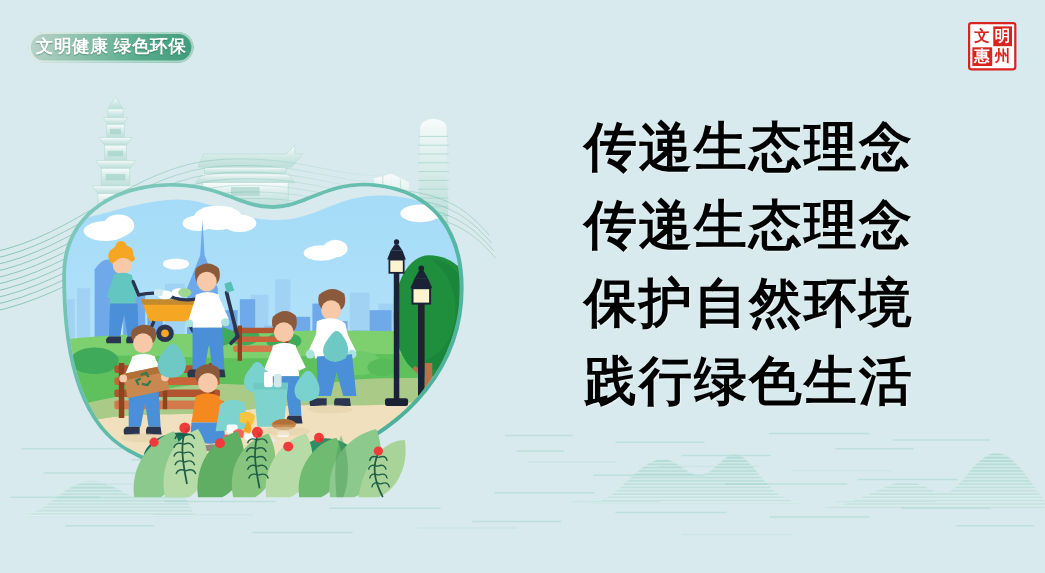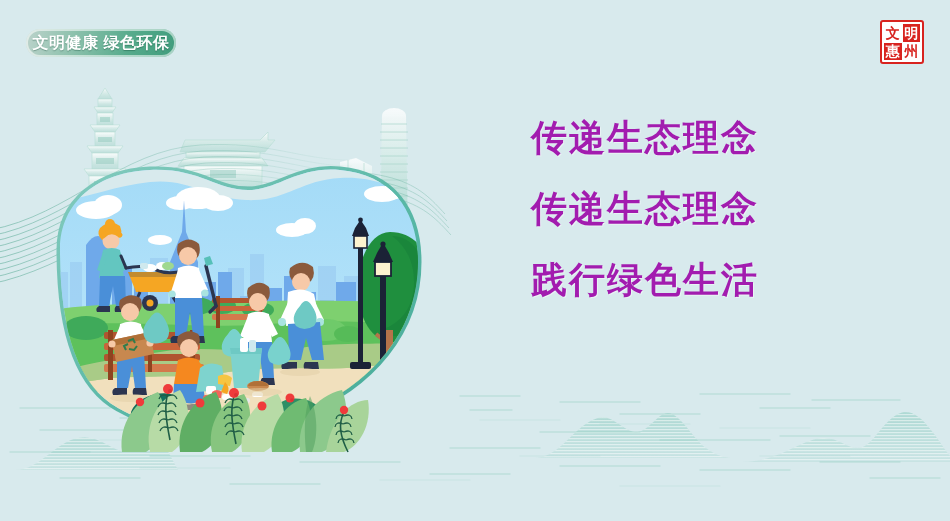--- a/index.html
+++ b/index.html
@@ -45,26 +45,26 @@
     font-size:14px;font-weight:bold;line-height:1;font-family:"DejaVu Sans",sans-serif;
   }
   #seal .cell.red{background:#d8231f;color:#ffffff;}
   #seal .cell.white{background:#ffffff;color:#d8231f;}
 
   
   #headline{
     position:absolute;left:531px;top:103px;width:330px;
   }
   #headline .line{
-    color:#a21caf;
-    font-size:36px;line-height:71px;
+    color:#000000;
+    font-size:48px;line-height:71px;
     font-weight:bold;
     letter-spacing:2px;
     white-space:nowrap;
-    font-family:Liberation Serif, serif;
+    font-family:Liberation Mono, monospace;
     text-shadow:1px 1px 0 rgba(255,255,255,.45);
   }
 </style>
 </head>
 <body>
 
 <div id="poster">
 
   <div class="layer">
     <svg viewBox="0 0 950 521" xmlns="http://www.w3.org/2000/svg">
@@ -643,16 +643,17 @@
       <div class="cell white">文</div>
       <div class="cell red">明</div>
       <div class="cell red">惠</div>
       <div class="cell white">州</div>
     </div>
   </div>
 
   <div id="headline">
     <div class="line">传递生态理念</div>
     <div class="line">传递生态理念</div>
+    <div class="line">保护自然环境</div>
     <div class="line">践行绿色生活</div>
   </div>
 
 </div>
 
 </body></html>

